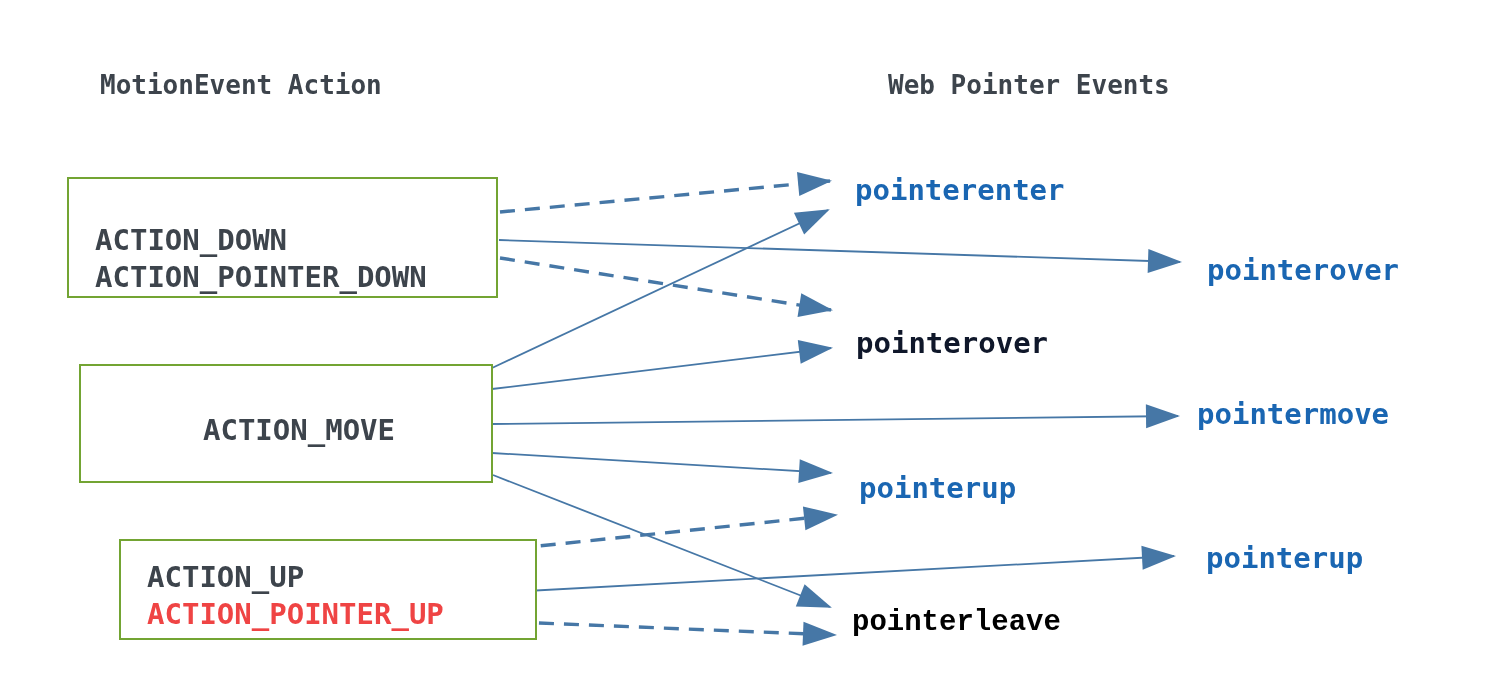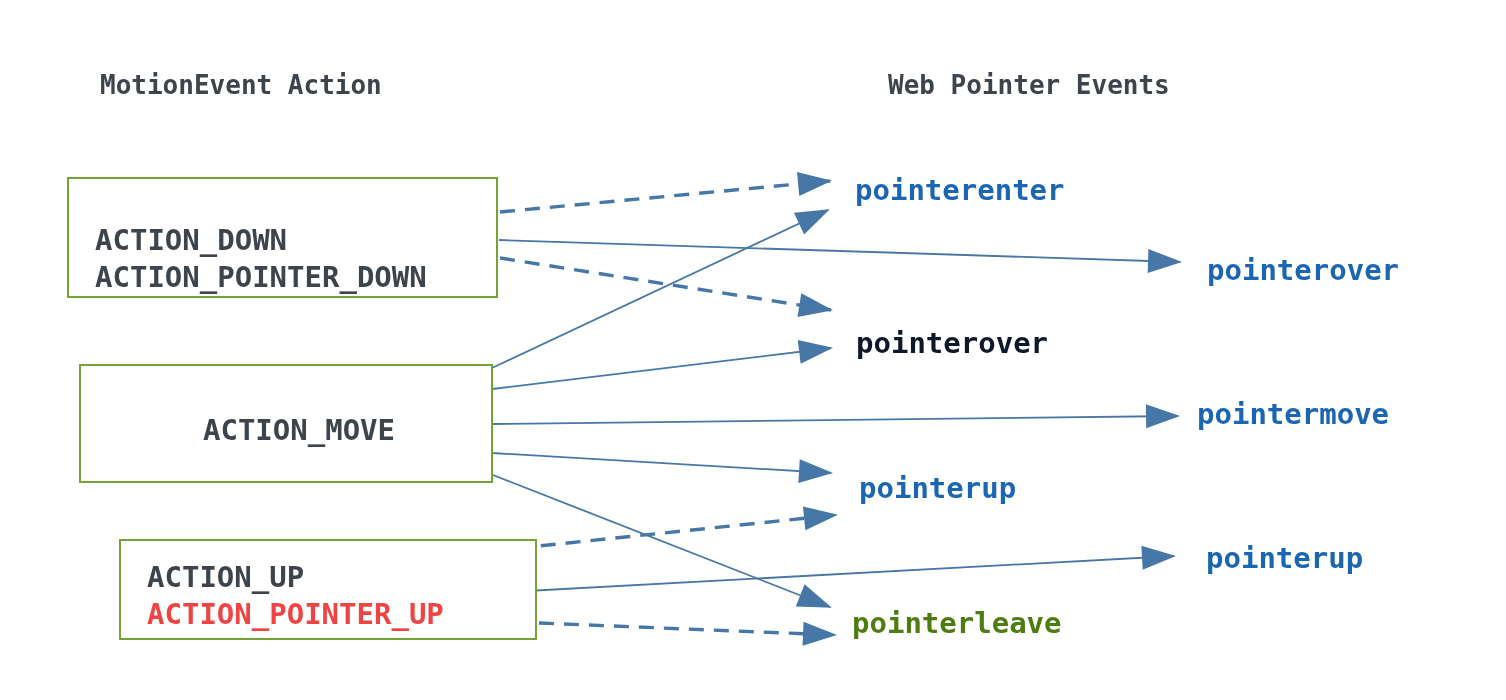--- a/index.html
+++ b/index.html
@@ -119,15 +119,15 @@
     <div class="box-line" style="color: rgb(61, 68, 76);">ACTION_UP</div>
     <div class="box-line" style="color: #ef4444;">ACTION_POINTER_UP</div>
   </div>
 
   <div class="event-label ev-enter" style="color: rgb(26, 102, 178);">pointerenter</div>
   <div class="event-label ev-down" style="color: rgb(26, 102, 178);">pointerover</div>
   <div class="event-label ev-over" style="color: #0f172a;">pointerover</div>
   <div class="event-label ev-move" style="color: rgb(26, 102, 178);">pointermove</div>
   <div class="event-label ev-out" style="color: rgb(26, 102, 178);">pointerup</div>
   <div class="event-label ev-up" style="color: rgb(26, 102, 178);">pointerup</div>
-  <div class="event-label ev-leave" style="color: #4d7c0f;">pointerleave</div>
+  <div class="event-label ev-leave" style="color: #000000; font-family: Liberation Mono, monospace;">pointerleave</div>
 
 </div>
 
 </body></html>

